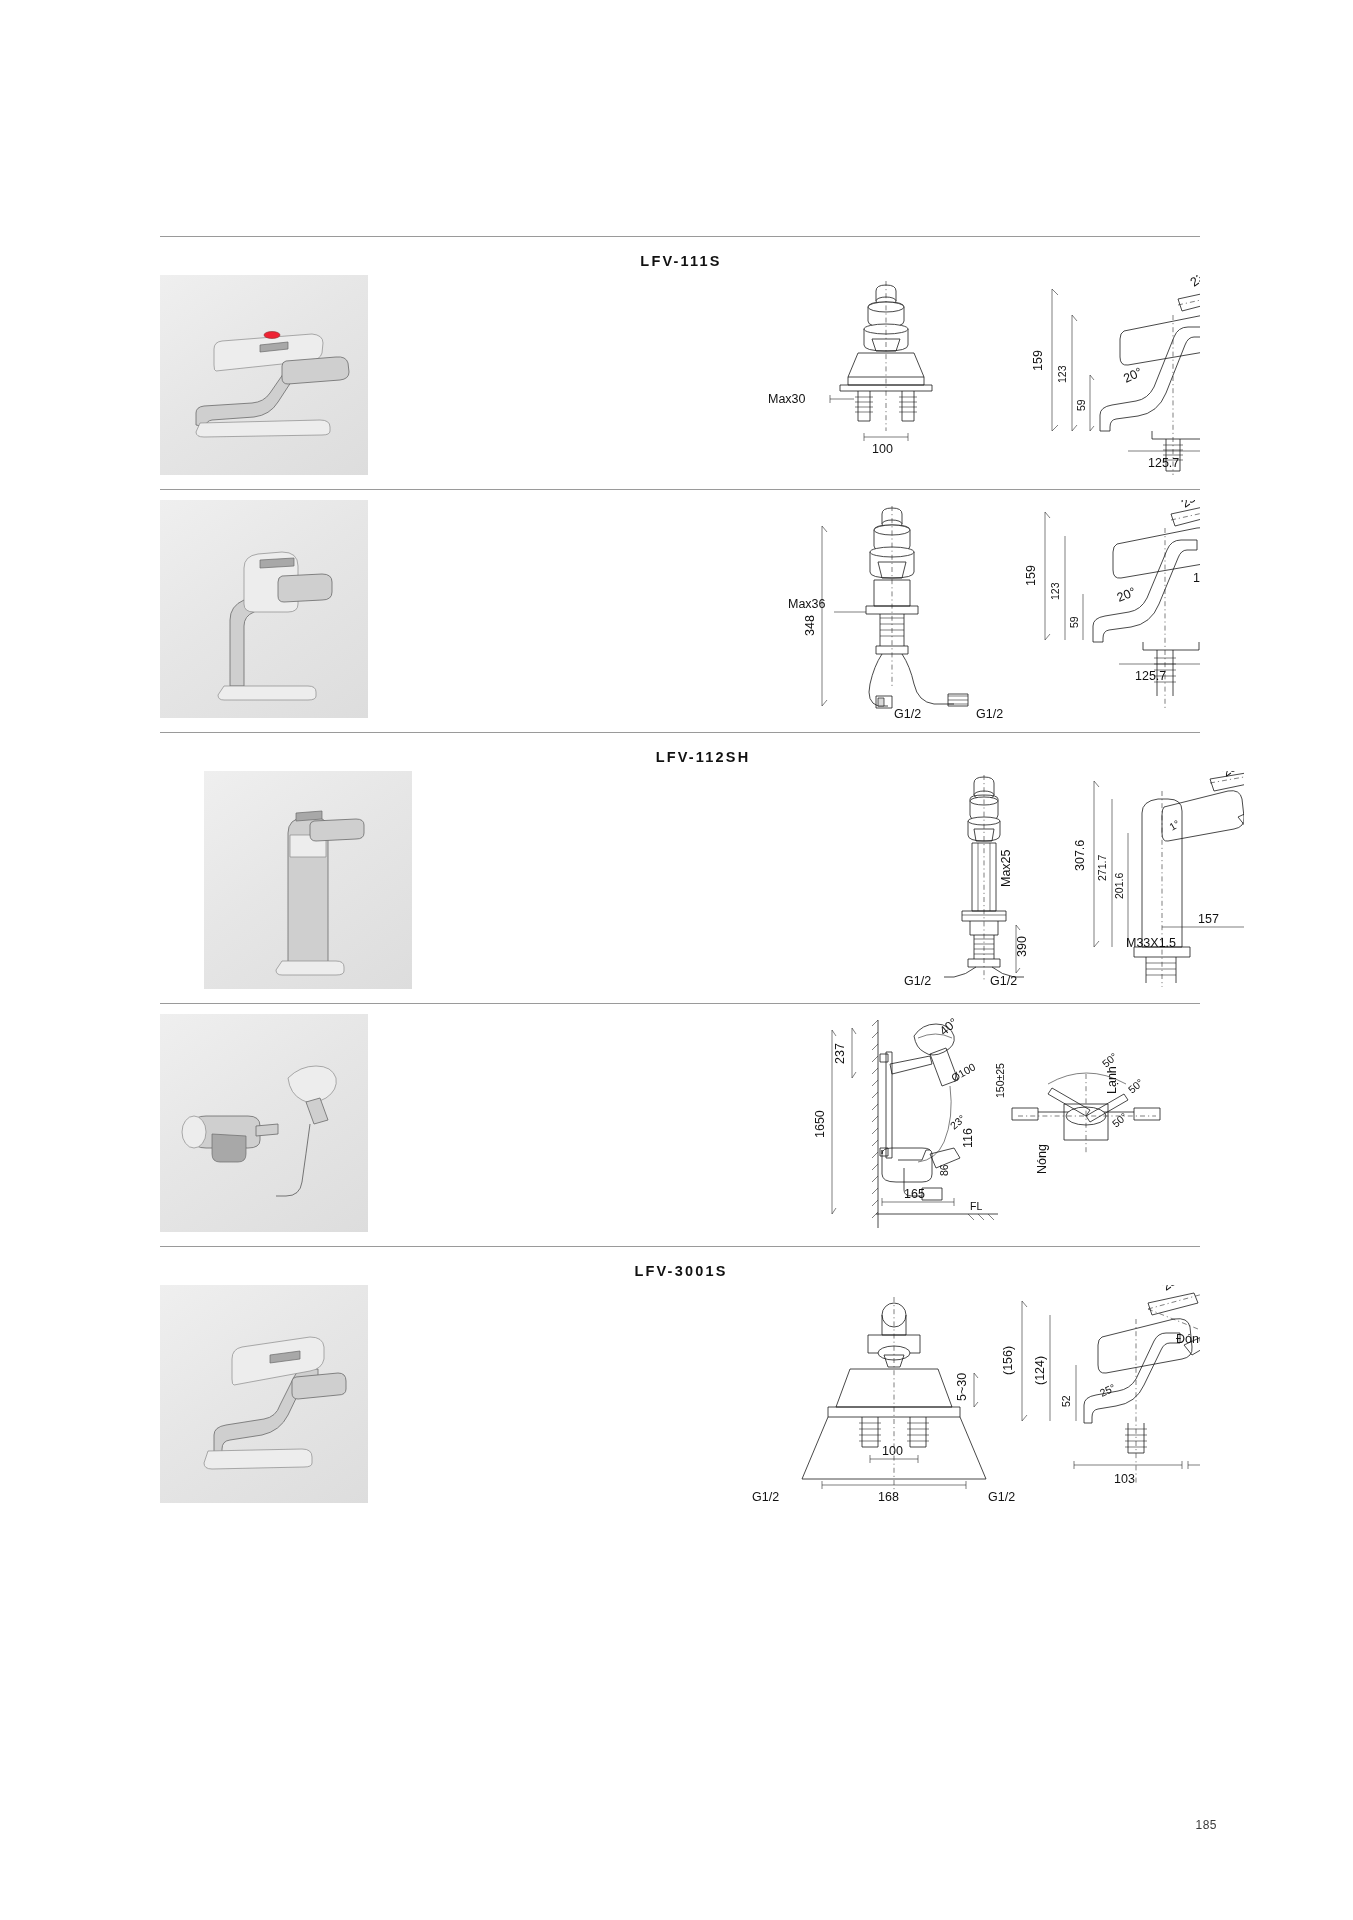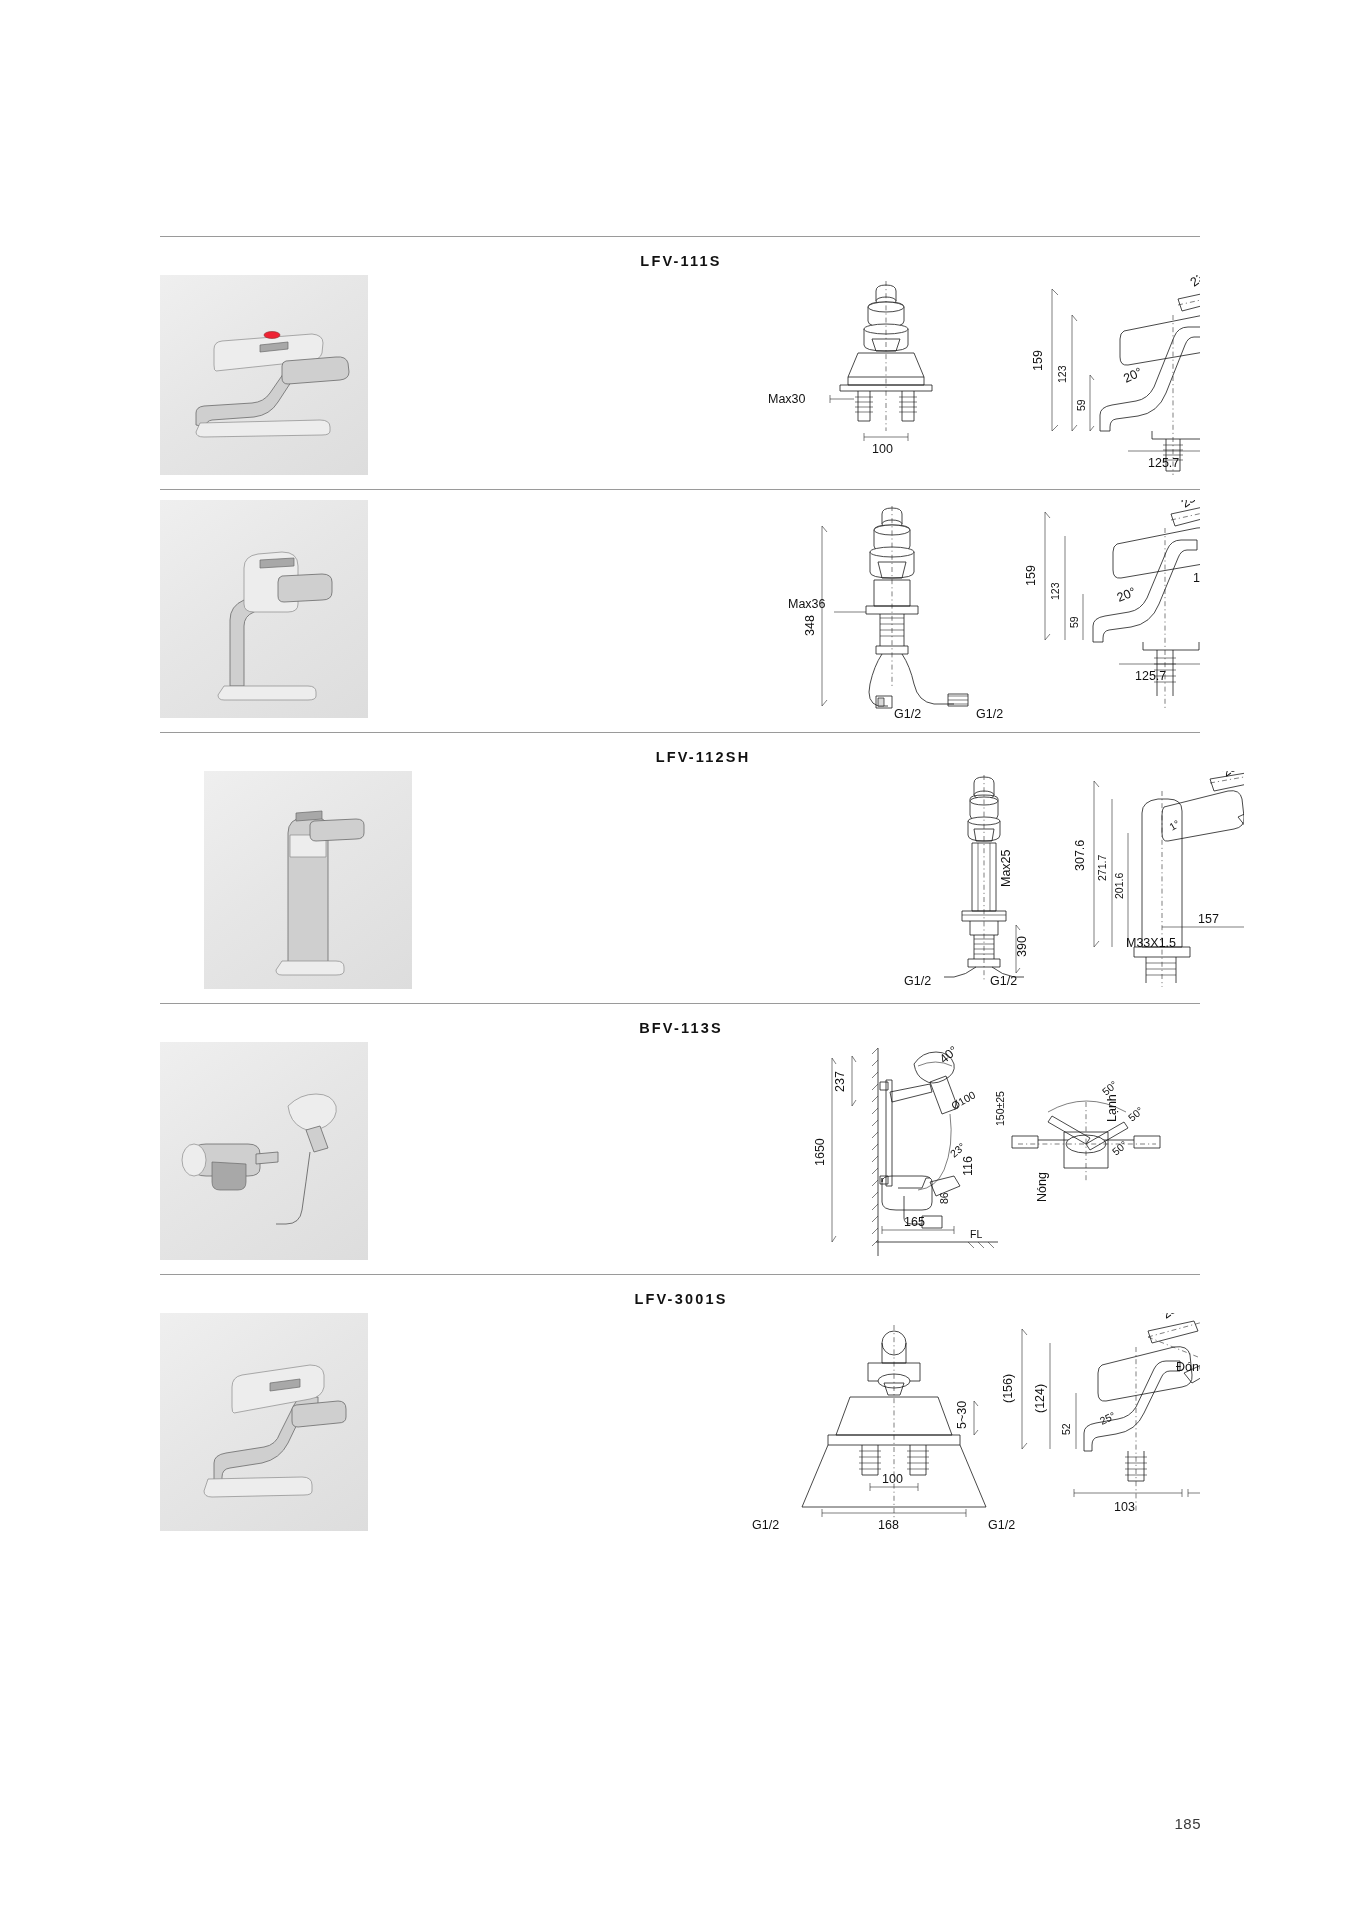--- a/index.html
+++ b/index.html
@@ -58,23 +58,23 @@
   .drawings {
     position: relative;
     flex: 1 1 auto;
     height: 200px;
   }
   .drawings.tall { height: 218px; }
   .drawings svg { position: absolute; top: 0; left: 0; }
 
   .page-number {
     position: absolute;
-    right: 152px;
+    right: 136px;
     bottom: 88px;
-    font-size: 15px;
+    font-size: 12px;
     color: #3a3a3a;
     letter-spacing: 0.5px;
   }
   
   .tl { stroke: #1a1a1a; stroke-width: 0.8; fill: none; }
   .tl-thin { stroke: #2a2a2a; stroke-width: 0.6; fill: none; }
   .tl-dash { stroke: #2a2a2a; stroke-width: 0.6; fill: none; stroke-dasharray: 5 3 1.2 3; }
   .tl-fill { fill: #ffffff; stroke: #1a1a1a; stroke-width: 0.8; }
   .tl-grey { fill: #d9d9d9; stroke: #1a1a1a; stroke-width: 0.7; }
   .dimtext { font-family: "Liberation Sans", sans-serif; font-size: 12.5px; fill: #111; }
@@ -317,21 +317,20 @@
               <path class="tl-thin" d="M90 156 L186 156"></path>
               <text class="dimtext" x="126" y="152">157</text>
               <text class="dimtext" x="54" y="176">M33X1.5</text>
             </g>
           </svg>
         </div>
       </div>
     </div>
 
     <div class="product-block" style="margin-top:14px;">
-      <div class="product-code">BFV-113S</div>
       <div class="block-body">
 
         <div class="photo tall">
           <svg width="208" height="218" viewBox="0 0 208 218">
             <g>
               <path class="prodbody" d="M34 126 L34 110 Q34 102 46 102 L88 102 Q100 102 100 112 L100 126 Q100 134 88 134 L46 134 Q34 134 34 126 Z"></path>
               <ellipse class="prodlight" cx="34" cy="118" rx="12" ry="16"></ellipse>
               <path class="proddark" d="M52 120 L52 140 Q52 148 60 148 L78 148 Q86 148 86 140 L86 122 Z"></path>
               <path class="prodbody" d="M96 112 L118 110 L118 120 L96 122 Z"></path>
               <path class="prodlight" d="M128 64 Q140 52 156 52 Q172 52 176 64 Q178 76 166 84 Q152 92 142 86 Q130 80 128 64 Z" fill="#efe4d0" stroke="#b8a88a"></path>

